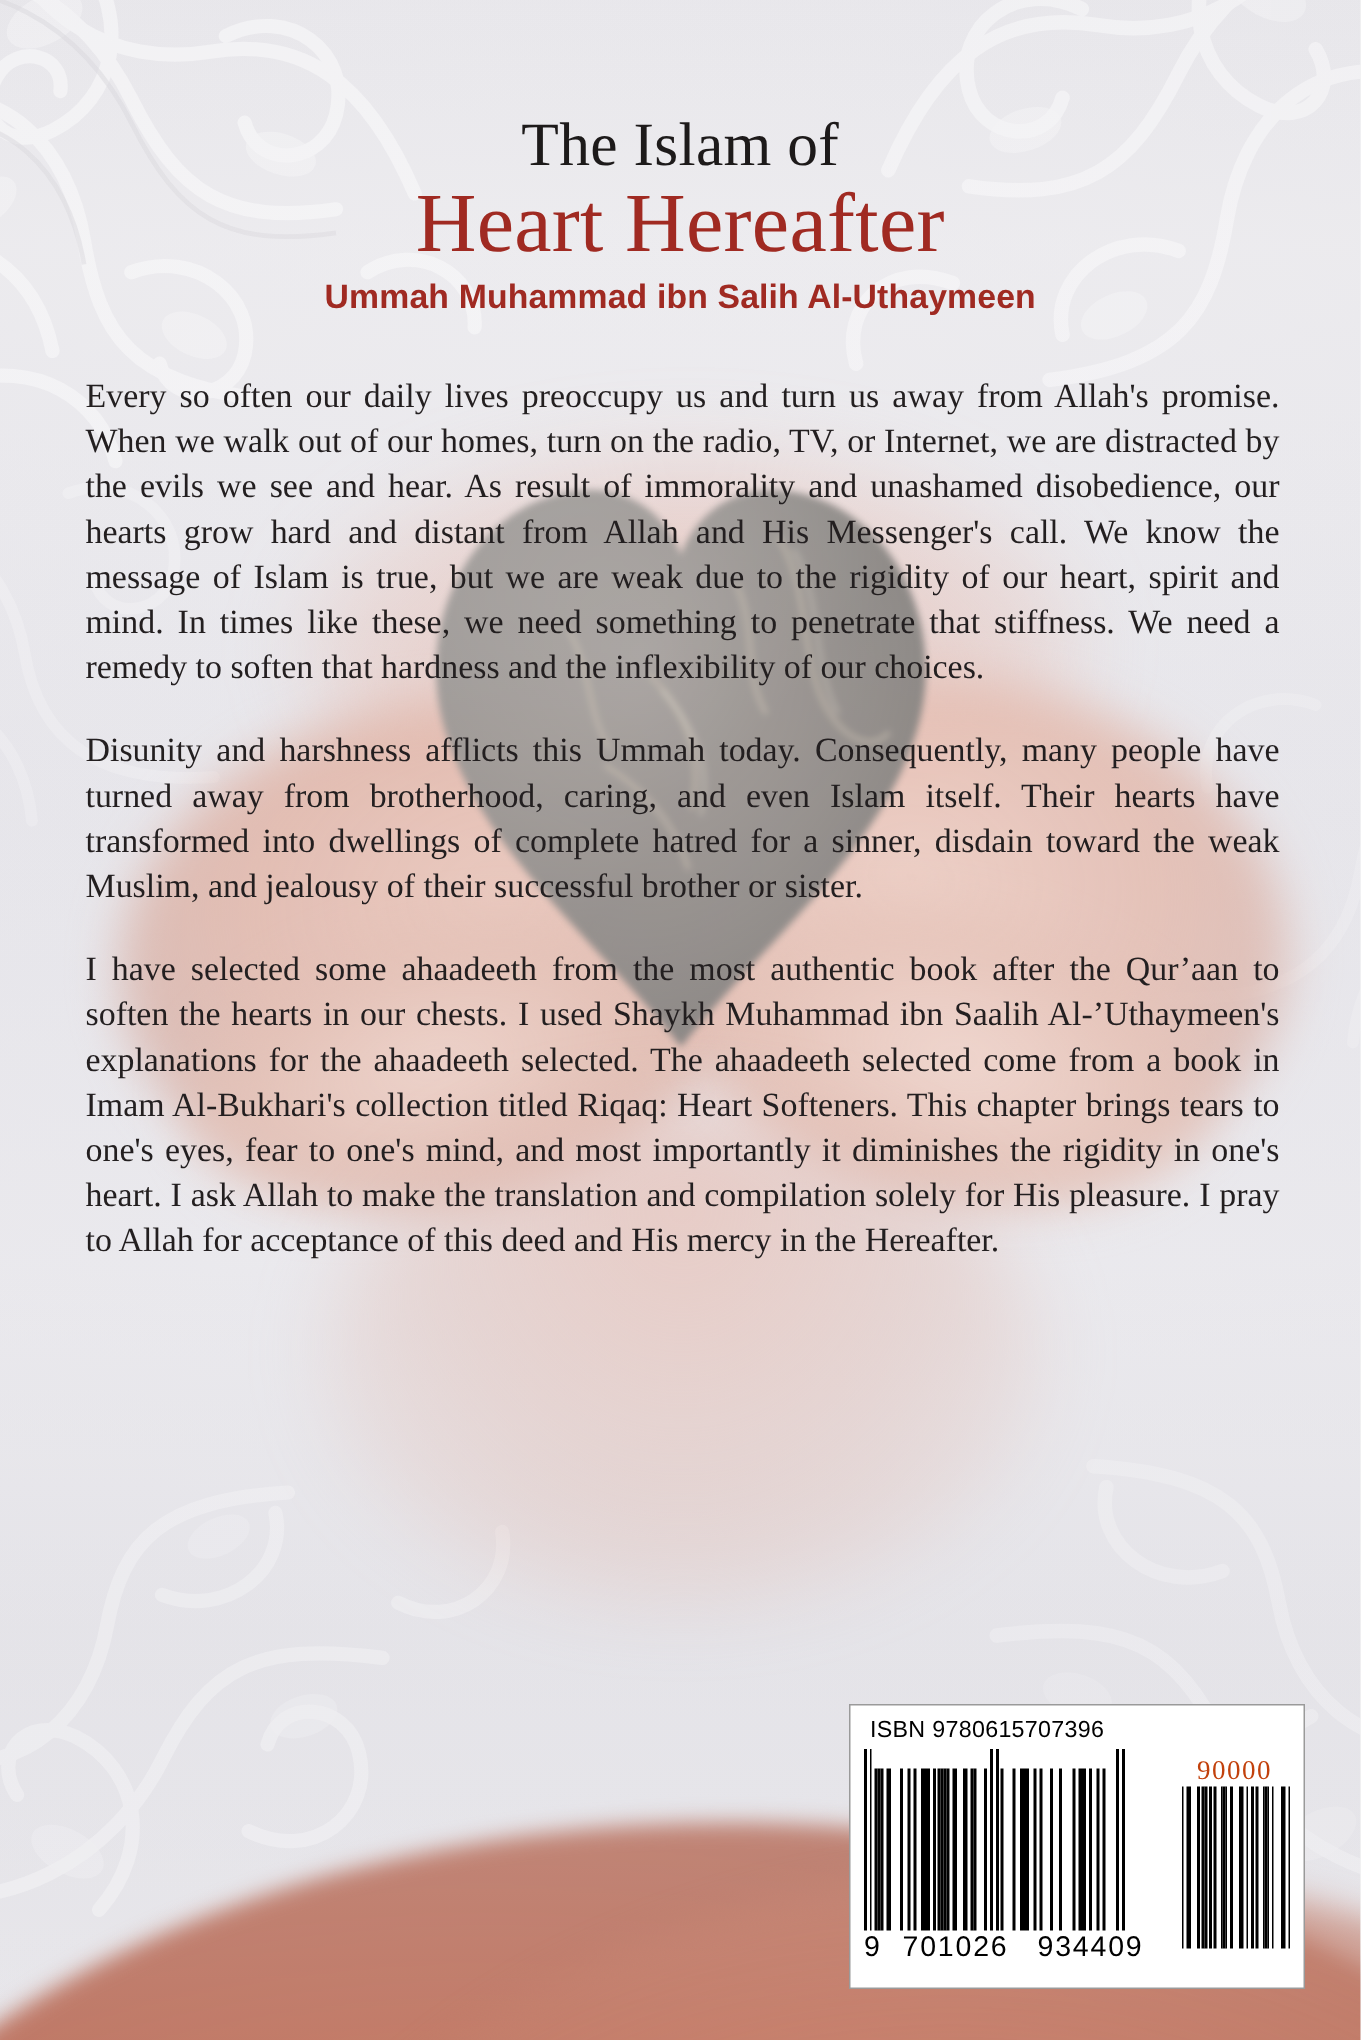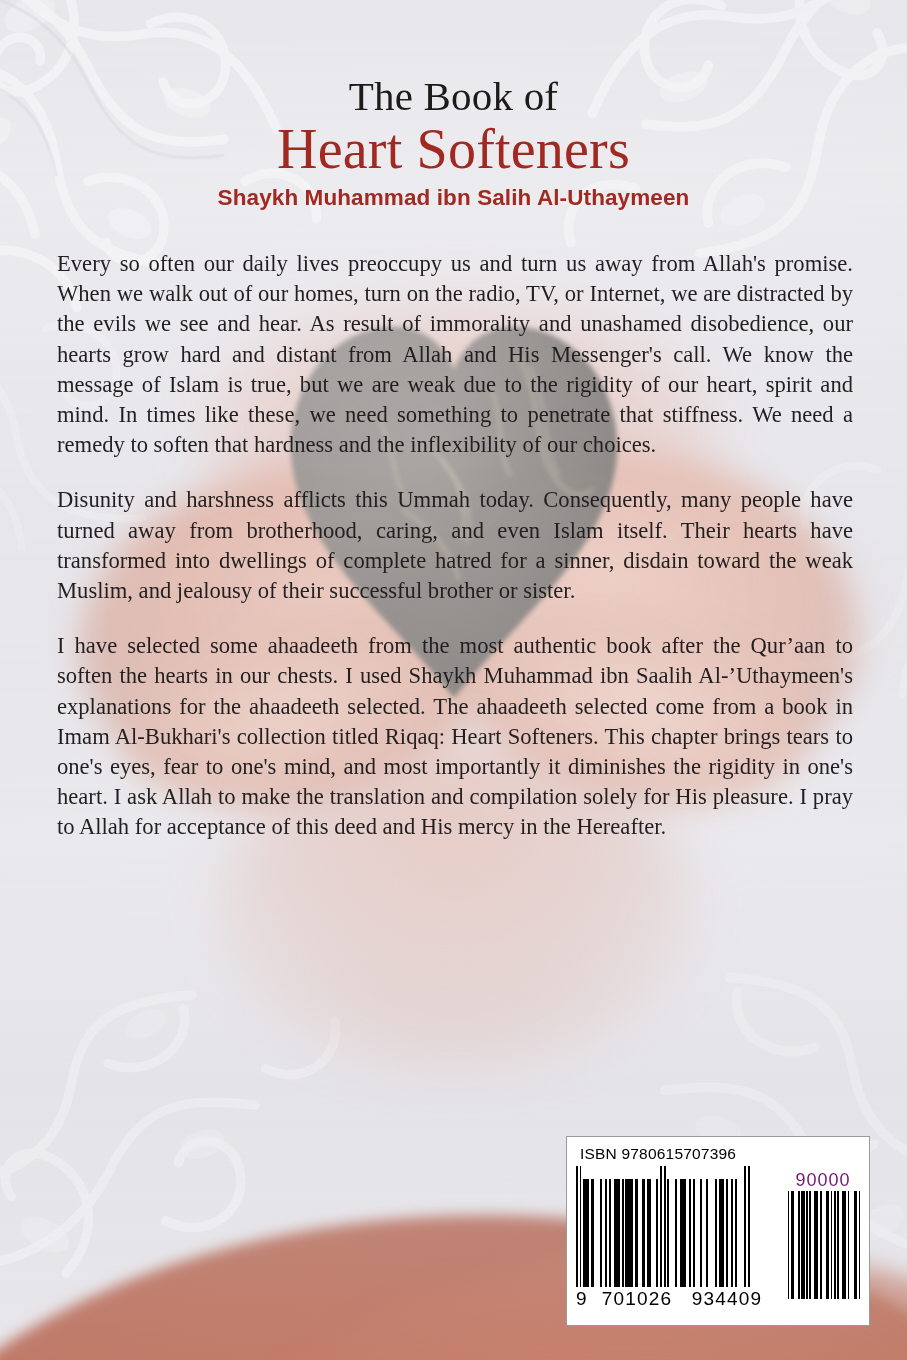--- a/index.html
+++ b/index.html
@@ -258,24 +258,24 @@
   }
   .bc-row {
     display: flex;
     align-items: flex-start;
     gap: 14px;
   }
   .bc-main { position: relative; width: 196px; }
   .bc-addon { position: relative; width: 74px; margin-top: 4px; }
 
   .addon-digits {
-    font-family: Liberation Sans, sans-serif;
+    font-family: Liberation Serif, serif;
     font-size: 18px;
     text-align: center;
-    color: #701a75;
+    color: #c2410c;
     letter-spacing: 1px;
     height: 21px;
     line-height: 21px;
   }
   .bars {
     display: flex;
     align-items: flex-end;
     height: 121px;
   }
   .bars.addon { height: 108px; }
@@ -459,23 +459,23 @@
   <div class="arc-band arc1"></div>
   <div class="arc-band arc2"></div>
   <div class="skin-bottom"></div>
   <div class="skin-bottom-2"></div>
 
   <div class="veil"></div>
 
   <div class="content">
 
     <div class="title-block">
-      <div class="title-line1">The Book of</div>
-      <div class="title-line2">Heart Softeners</div>
-      <div class="author-line">Shaykh Muhammad ibn Salih Al-Uthaymeen</div>
+      <div class="title-line1">The Islam of</div>
+      <div class="title-line2">Heart Hereafter</div>
+      <div class="author-line">Ummah Muhammad ibn Salih Al-Uthaymeen</div>
     </div>
 
     <div class="blurb">
       <p class="para">Every so often our daily lives preoccupy us and turn us away from Allah's promise. When we walk out of our homes, turn on the radio, TV, or Internet, we are distracted by the evils we see and hear. As result of immorality and unashamed disobedience, our hearts grow hard and distant from Allah and His Messenger's call. We know the message of Islam is true, but we are weak due to the rigidity of our heart, spirit and mind. In times like these, we need something to penetrate that stiffness. We need a remedy to soften that hardness and the inflexibility of our choices.</p>
       <p class="para">Disunity and harshness afflicts this Ummah today. Consequently, many people have turned away from brotherhood, caring, and even Islam itself. Their hearts have transformed into dwellings of complete hatred for a sinner, disdain toward the weak Muslim, and jealousy of their successful brother or sister.</p>
       <p class="para">I have selected some ahaadeeth from the most authentic book after the Qur’aan to soften the hearts in our chests. I used Shaykh Muhammad ibn Saalih Al-’Uthaymeen's explanations for the ahaadeeth selected. The ahaadeeth selected come from a book in Imam Al-Bukhari's collection titled Riqaq: Heart Softeners. This chapter brings tears to one's eyes, fear to one's mind, and most importantly it diminishes the rigidity in one's heart. I ask Allah to make the translation and compilation solely for His pleasure. I pray to Allah for acceptance of this deed and His mercy in the Hereafter.</p>
     </div>
 
     <div class="barcode-box">
       <div class="isbn-text">ISBN 9780615707396</div>

